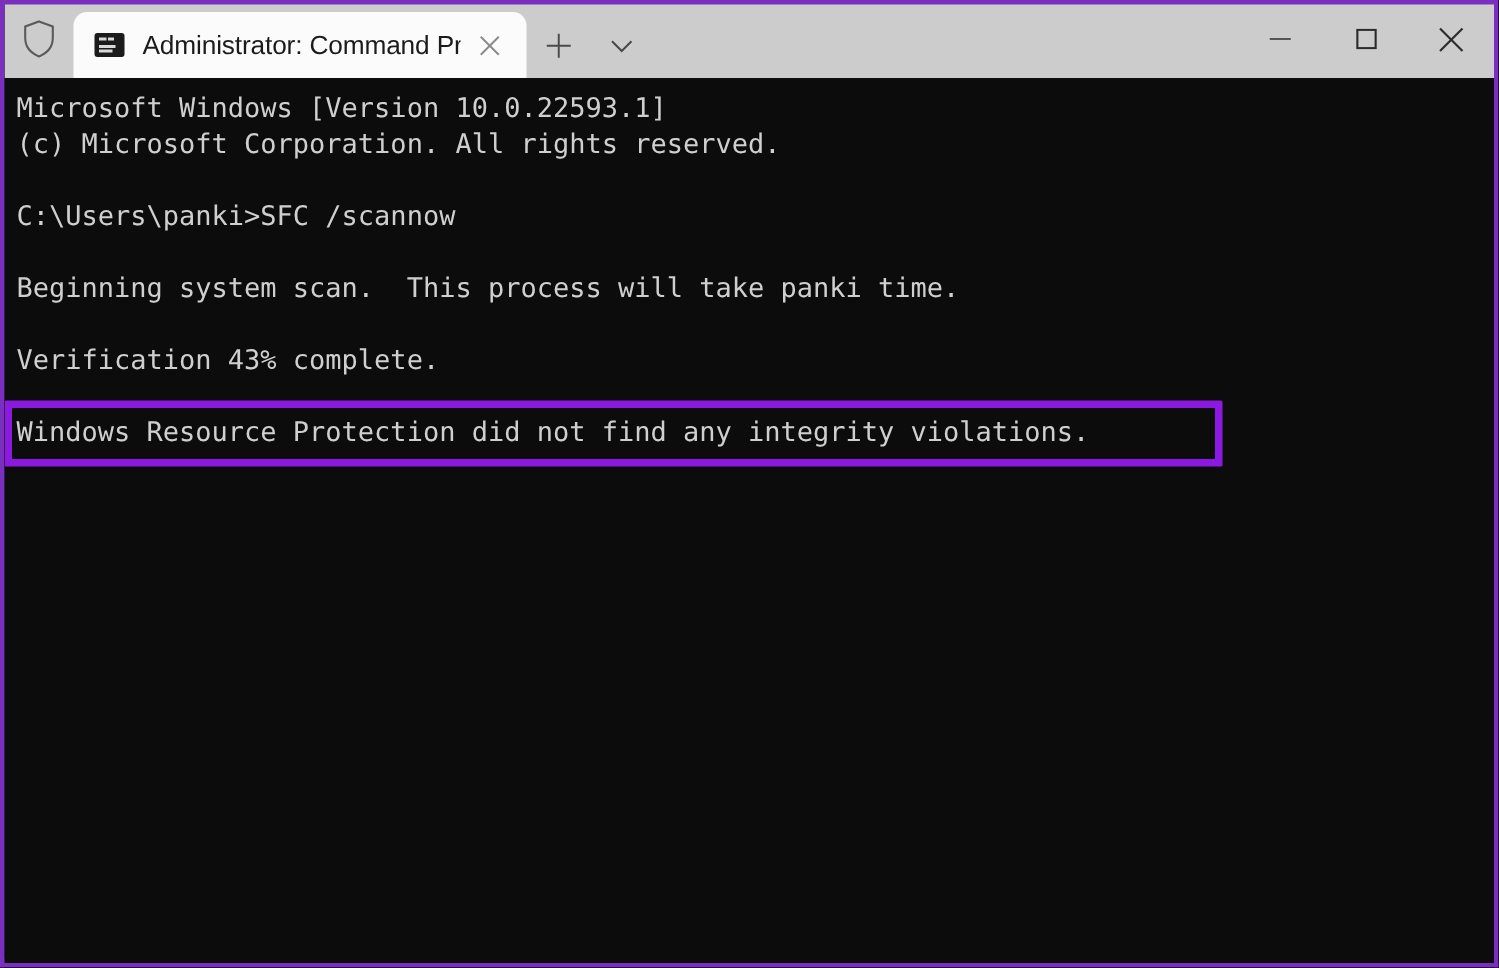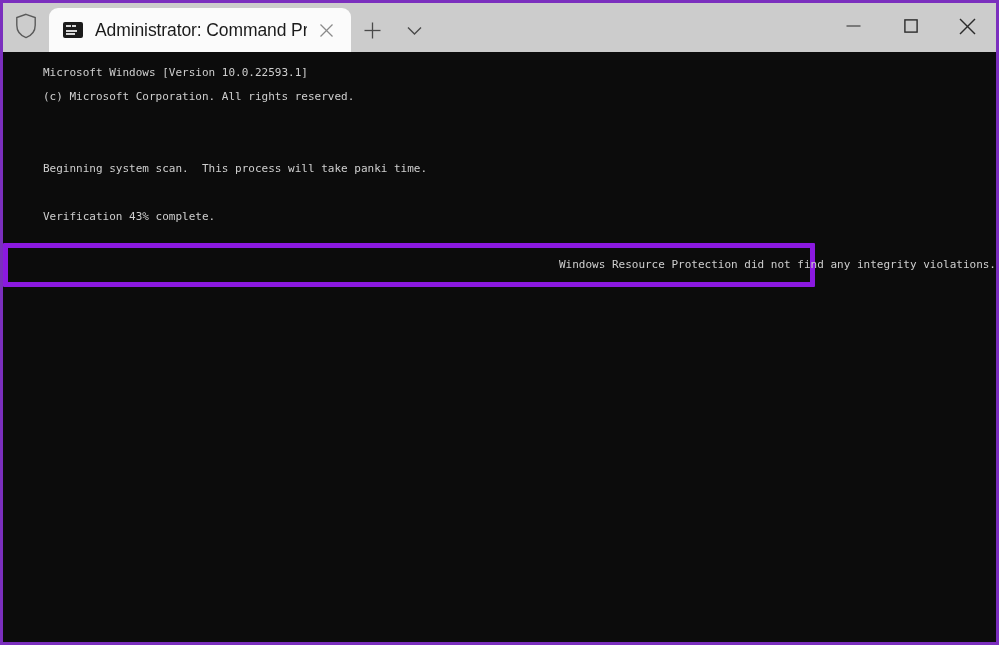--- a/index.html
+++ b/index.html
@@ -137,36 +137,34 @@
     position: relative;
     background: #0c0c0c;
     height: 587px;
     padding: 9px 0 0 8px;
     box-sizing: border-box;
     overflow: hidden;
   }
 
   .line {
     font-family: "DejaVu Sans Mono", "Liberation Mono", monospace;
-    font-size: 11px;
+    font-size: 18px;
     line-height: 24px;
     height: 24px;
     color: #cfcfcf;
     white-space: pre;
     letter-spacing: 0px;
-    margin-left: 32px;
   }
   .line.blank { color: transparent; }
 
   
   #highlight-row {
     position: relative;
     height: 24px;
     margin: 0;
-    text-align: right;
   }
   #highlight-box {
     position: absolute;
     left: -8px;
     top: -10px;
     width: 812px;
     height: 44px;
     box-sizing: border-box;
     border: 5px solid #8b19e0;
     background: transparent;
@@ -238,20 +236,21 @@
           <line x1="17" y1="2" x2="2" y2="17"></line>
         </svg>
       </div>
     </div>
   </div>
 
   <div id="terminal">
     <div class="line">Microsoft Windows [Version 10.0.22593.1]</div>
     <div class="line">(c) Microsoft Corporation. All rights reserved.</div>
     <div class="line blank"> </div>
+    <div class="line">C:\Users\panki&gt;SFC /scannow</div>
     <div class="line blank"> </div>
     <div class="line">Beginning system scan.  This process will take panki time.</div>
     <div class="line blank"> </div>
     <div class="line">Verification 43% complete.</div>
     <div class="line blank"> </div>
 
     <div id="highlight-row">
       <div id="highlight-box"></div>
       <div class="line">Windows Resource Protection did not find any integrity violations.</div>
     </div>

